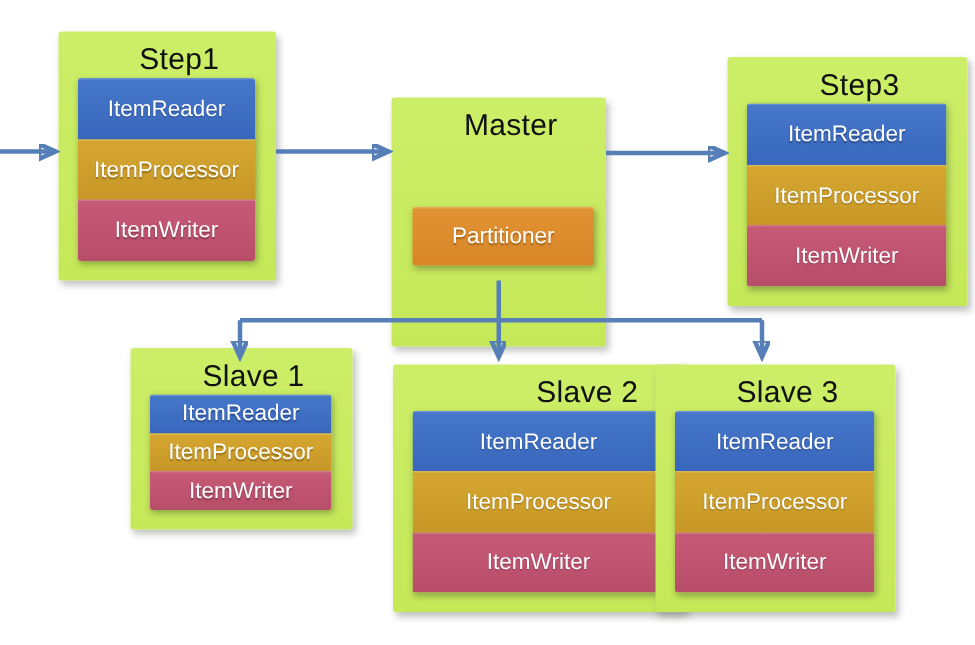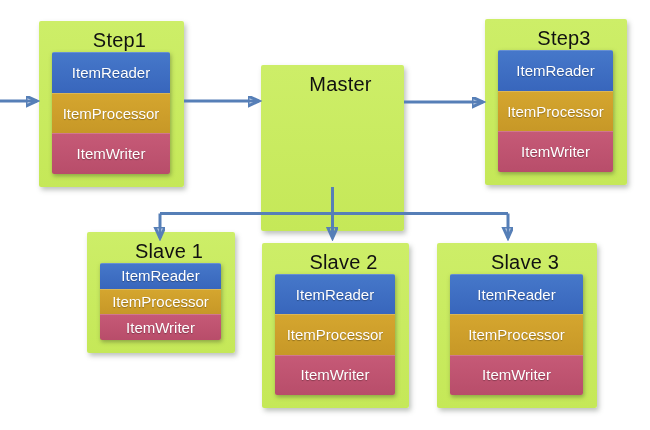--- a/index.html
+++ b/index.html
@@ -64,23 +64,23 @@
     justify-content: center;
     color: #ffffff;
     font-size: 15px;
     text-shadow: 0 1px 1px rgba(0,0,0,0.3);
     background: linear-gradient(180deg, #e29333 0%, #d88628 100%);
     border-radius: 2px;
     box-shadow: 1px 2px 4px rgba(80, 95, 50, 0.5), inset 0 1px 0 rgba(255,255,255,0.2);
   }
   #node-step1  { left: 39px;  top: 21px;  width: 145px; height: 166px; }
   #node-master { left: 261px; top: 21px;  width: 143px; height: 166px; margin-top: 44px; }
-  #node-step3  { left: 485px; top: 19px;  width: 142px; height: 166px; }
+  #node-step3  { left: 485px; top: 38px;  width: 160px; height: 166px; }
   #node-slave1 { left: 87px;  top: 232px; width: 148px; height: 121px; }
-  #node-slave2 { left: 262px; top: 243px; width: 147px; height: 165px; }
+  #node-slave2 { left: 262px; top: 243px; width: 147px; height: 165px; padding-left: 48px; }
   #node-slave3 { left: 437px; top: 243px; width: 160px; height: 165px; }
   .arrows {
     position: absolute;
     left: 0; top: 0;
     width: 650px; height: 430px;
     z-index: 5;
     pointer-events: none;
   }
   .arrows path, .arrows line {
     stroke: #567fb7;
@@ -97,20 +97,21 @@
     <div class="node-title">Step1</div>
     <div class="stack">
       <div class="comp comp-reader">ItemReader</div>
       <div class="comp comp-processor">ItemProcessor</div>
       <div class="comp comp-writer">ItemWriter</div>
     </div>
   </div>
 
   <div class="node" id="node-master">
     <div class="node-title">Master</div>
+    <div class="comp-partitioner">Partitioner</div>
   </div>
 
   <div class="node" id="node-step3">
     <div class="node-title">Step3</div>
     <div class="stack">
       <div class="comp comp-reader">ItemReader</div>
       <div class="comp comp-processor">ItemProcessor</div>
       <div class="comp comp-writer">ItemWriter</div>
     </div>
   </div>

